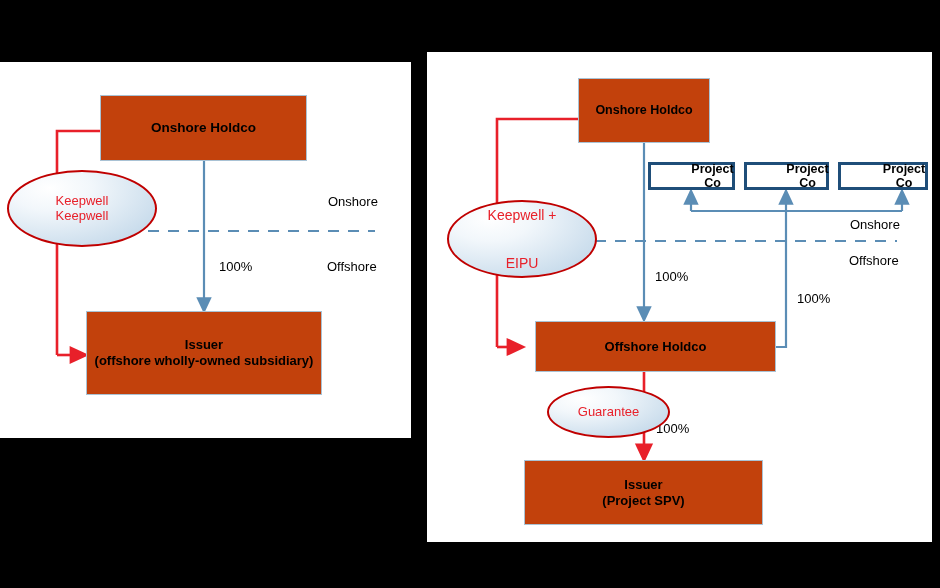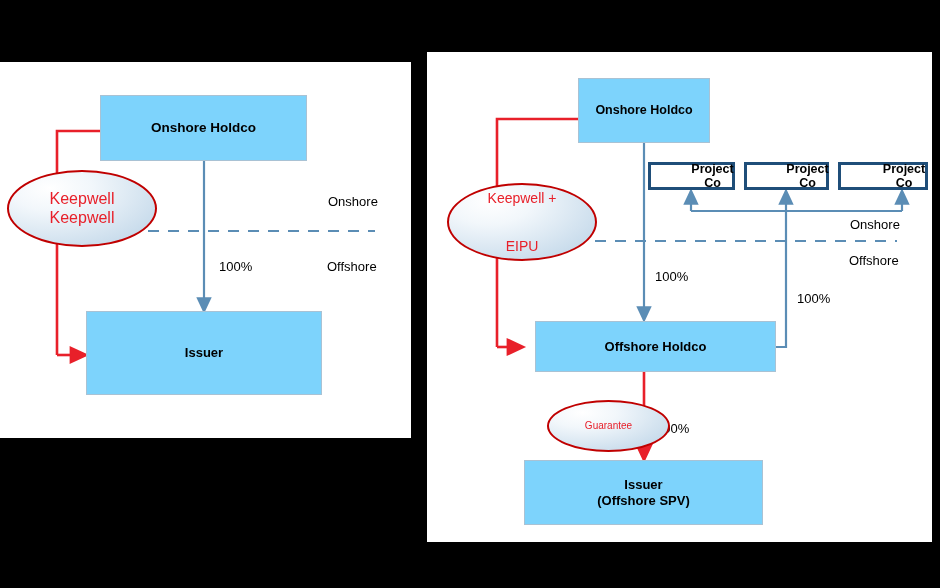--- a/index.html
+++ b/index.html
@@ -2,21 +2,21 @@
 <html><head>
 <meta charset="utf-8">
 <style>
   html,body{margin:0;padding:0;background:#000;}
   body{width:940px;height:588px;overflow:hidden;
        font-family:"Liberation Sans", sans-serif;}
   #stage{position:relative;width:940px;height:588px;background:#000;}
 
   .panel{position:absolute;background:#ffffff;}
 
-  .box{position:absolute;background:#7dd3fc;border:1px solid #a9c2d4;
+  .box{position:absolute;background:#c2410c;border:1px solid #a9c2d4;
        box-sizing:border-box;display:flex;align-items:center;
        justify-content:center;text-align:center;color:#000;
        font-weight:bold;line-height:1.2;}
 
   .pbox{position:absolute;background:#ffffff;border:3px solid #1f4e79;
         box-sizing:border-box;display:flex;align-items:center;
         justify-content:center;text-align:center;color:#000;
         font-weight:bold;padding-left:42px;}
 
   .ellipse{position:absolute;border:2px solid #c00000;border-radius:50%;
@@ -53,23 +53,24 @@
       <path d="M100,69 L57,69 L57,293" stroke="#e8202a" stroke-width="2.6" fill="none"></path>
       <path d="M57,293 L80,293" stroke="#e8202a" stroke-width="2.6" fill="none" marker-end="url(#lr-arrow)"></path>
     </svg>
 
     <div class="box" style="left:100px;top:33px;width:207px;height:66px;font-size:13.5px;">
       <span>Onshore Holdco</span>
     </div>
 
     <div class="box" style="left:86px;top:249px;width:236px;height:84px;font-size:13px;flex-direction:column;">
       <span>Issuer</span>
+      <span>(offshore wholly-owned subsidiary)</span>
     </div>
 
-    <div class="ellipse" style="left:7px;top:108px;width:146px;height:73px;font-size:16px;flex-direction:column;">
+    <div class="ellipse" style="left:7px;top:108px;width:146px;height:73px;font-size:13px;flex-direction:column;">
       <span>Keepwell</span>
       <span>Keepwell</span>
     </div>
 
     <div class="lbl" style="left:328px;top:132px;font-size:13px;">Onshore</div>
     <div class="lbl" style="left:327px;top:197px;font-size:13px;">Offshore</div>
     <div class="lbl" style="left:219px;top:197px;font-size:13px;">100%</div>
   </div>
 
   <div class="panel" style="left:427px;top:52px;width:505px;height:490px;">
@@ -108,39 +109,39 @@
     <div class="box" style="left:151px;top:26px;width:132px;height:65px;font-size:12.5px;">
       <span>Onshore Holdco</span>
     </div>
 
     <div class="box" style="left:108px;top:269px;width:241px;height:51px;font-size:13px;">
       <span>Offshore Holdco</span>
     </div>
 
     <div class="box" style="left:97px;top:408px;width:239px;height:65px;font-size:13px;flex-direction:column;">
       <span>Issuer</span>
-      <span>(Offshore SPV)</span>
+      <span>(Project SPV)</span>
     </div>
 
     <div class="pbox" style="left:221px;top:110px;width:87px;height:28px;font-size:12.5px;">
       <span>Project Co</span>
     </div>
     <div class="pbox" style="left:317px;top:110px;width:85px;height:28px;font-size:12.5px;">
       <span>Project Co</span>
     </div>
     <div class="pbox" style="left:411px;top:110px;width:90px;height:28px;font-size:12.5px;">
       <span>Project Co</span>
     </div>
 
-    <div class="ellipse" style="left:20px;top:131px;width:146px;height:74px;font-size:14px;flex-direction:column;gap:32px;">
+    <div class="ellipse" style="left:20px;top:148px;width:146px;height:74px;font-size:14px;flex-direction:column;gap:32px;">
       <span>Keepwell +</span>
       <span>EIPU</span>
     </div>
 
-    <div class="ellipse" style="left:120px;top:348px;width:119px;height:48px;font-size:10px;">
+    <div class="ellipse" style="left:120px;top:334px;width:119px;height:48px;font-size:13px;">
       <span>Guarantee</span>
     </div>
 
     <div class="lbl" style="left:423px;top:165px;font-size:13px;">Onshore</div>
     <div class="lbl" style="left:422px;top:201px;font-size:13px;">Offshore</div>
     <div class="lbl" style="left:228px;top:217px;font-size:13px;">100%</div>
     <div class="lbl" style="left:370px;top:239px;font-size:13px;">100%</div>
     <div class="lbl" style="left:229px;top:369px;font-size:13px;">100%</div>
   </div>
 

